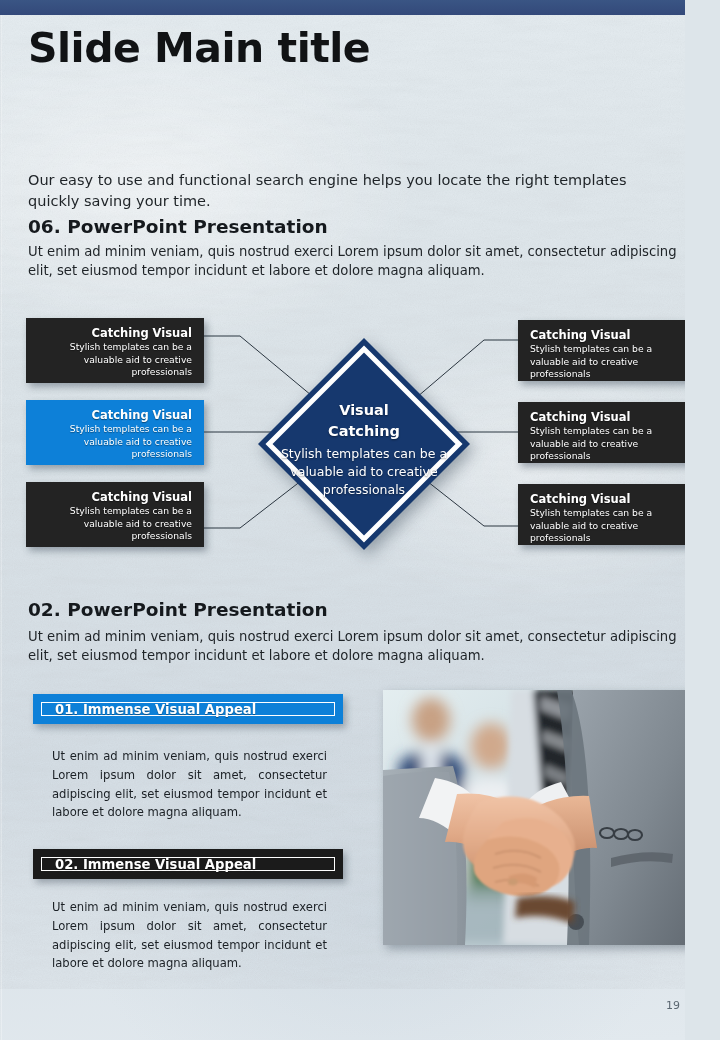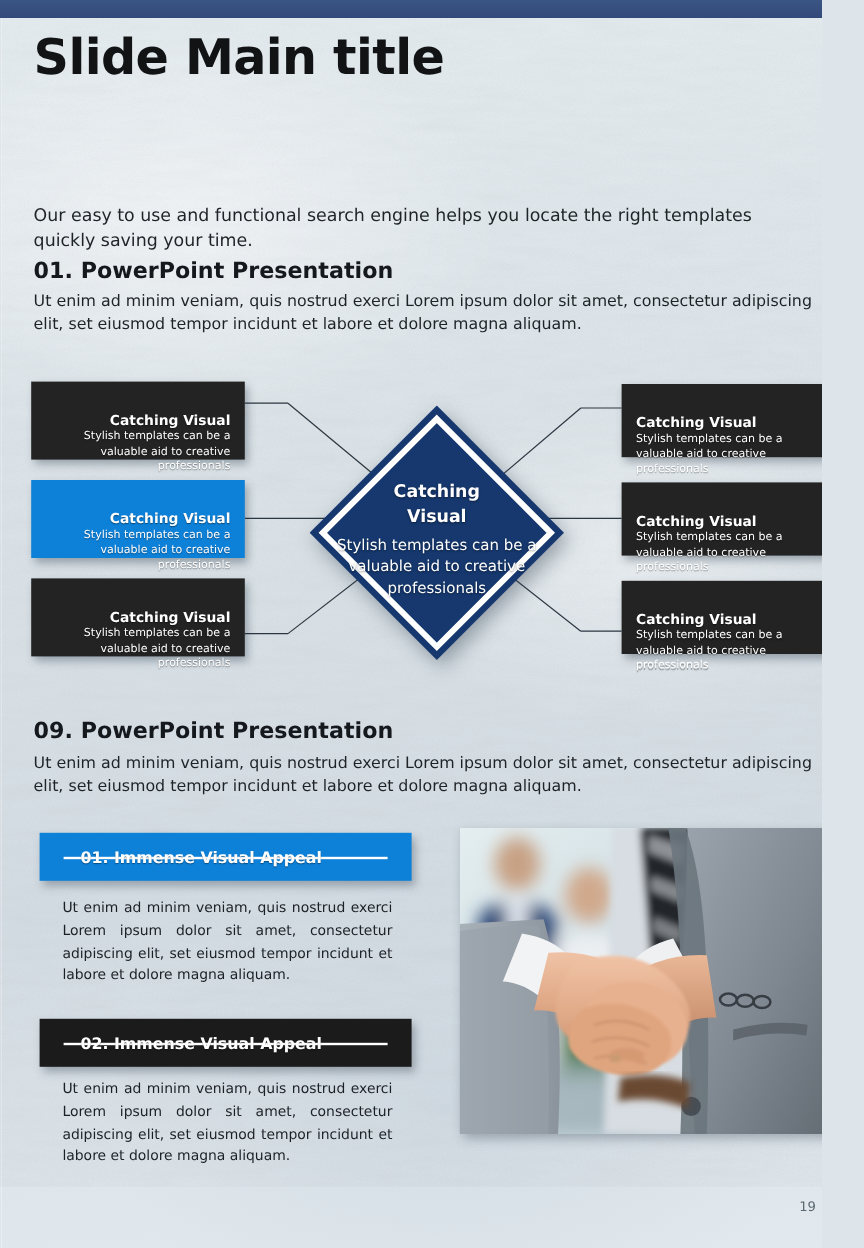--- a/index.html
+++ b/index.html
@@ -63,21 +63,21 @@
   #sec1d { top:242px; }
   #sec2h { top:601px; }
   #sec2d { top:627px; }
 
   
   #diagram { position:absolute; left:0; top:300px; width:720px; height:270px; }
   #wires { position:absolute; left:0; top:0; width:720px; height:270px; }
 
   .node {
     position:absolute;
-    padding:25px 12px 9px;
+    padding:8px 12px 9px;
     color:#fff;
     box-shadow:3px 4px 7px rgba(40,55,70,.38);
   }
   .node.dark { background:#232323; }
   .node.blue { background:#0d80d8; }
   .node .nh {
     font-size:11.5px; font-weight:bold; line-height:1.25;
     text-shadow:0 1px 1px rgba(0,0,0,.45);
   }
   .node .nb {
@@ -107,21 +107,21 @@
     text-shadow:0 1px 2px rgba(0,0,0,.45);
   }
   #dia-text .db {
     font-size:12.5px; line-height:1.45; margin-top:3px;
     text-shadow:0 1px 2px rgba(0,0,0,.45);
   }
 
   
   .bar {
     position:absolute; left:33px; width:310px; height:30px;
-    padding:20px;
+    padding:8px;
     box-shadow:3px 4px 7px rgba(40,55,70,.35);
   }
   .bar .inner {
     width:100%; height:100%;
     border:1.5px solid #ffffff;
     display:flex; align-items:center;
     padding-left:13px;
     color:#fff; font-size:13.2px; font-weight:bold;
     text-shadow:0 1px 1px rgba(0,0,0,.4);
   }
@@ -173,21 +173,21 @@
     </defs>
     <rect width="720" height="1040" filter="url(#noisef)"></rect>
     <rect width="720" height="1040" filter="url(#noisef2)"></rect>
   </svg>
 
   <div class="topbar"></div>
 
   <div class="main-title">Slide Main title</div>
   <div class="sub-desc">Our easy to use and functional search engine helps you locate the right templates quickly saving your time.</div>
 
-  <div class="sec-head" id="sec1h">01. PowerPoint Presentation</div>
+  <div class="sec-head" id="sec1h">06. PowerPoint Presentation</div>
   <div class="sec-desc" id="sec1d">Ut enim ad minim veniam, quis nostrud exerci  Lorem ipsum dolor sit amet, consectetur adipiscing elit, set eiusmod tempor incidunt et labore et dolore magna aliquam.</div>
 
   <div id="diagram">
 
     <svg id="wires" viewBox="0 0 720 270">
       <g stroke="#2b3640" stroke-width="1" fill="none">
         <line x1="204" y1="36" x2="240" y2="36"></line>
         <line x1="240" y1="36" x2="341" y2="120"></line>
         <line x1="204" y1="132" x2="341" y2="132"></line>
         <line x1="204" y1="228" x2="240" y2="228"></line>
@@ -225,27 +225,27 @@
     <div class="node right dark" id="n-r3">
       <div class="nh">Catching Visual</div>
       <div class="nb">Stylish templates can be a valuable aid to creative professionals</div>
     </div>
 
     <svg id="diamond" viewBox="0 0 212 212">
       <polygon points="106,0 212,106 106,212 0,106" fill="#16386e"></polygon>
       <polygon points="106,11 201,106 106,201 11,106" fill="none" stroke="#ffffff" stroke-width="5"></polygon>
     </svg>
     <div id="dia-text">
+      <div class="dh">Visual</div>
       <div class="dh">Catching</div>
-      <div class="dh">Visual</div>
       <div class="db">Stylish templates can be a valuable aid to creative professionals</div>
     </div>
   </div>
 
-  <div class="sec-head" id="sec2h">09. PowerPoint Presentation</div>
+  <div class="sec-head" id="sec2h">02. PowerPoint Presentation</div>
   <div class="sec-desc" id="sec2d">Ut enim ad minim veniam, quis nostrud exerci  Lorem ipsum dolor sit amet, consectetur adipiscing elit, set eiusmod tempor incidunt et labore et dolore magna aliquam.</div>
 
   <div class="bar" id="bar1">
     <div class="inner">01. Immense Visual Appeal</div>
   </div>
   <div class="body-text" id="body1">Ut enim ad minim veniam, quis nostrud exerci Lorem ipsum dolor sit amet, consectetur adipiscing elit, set eiusmod tempor incidunt et labore et dolore magna aliquam.</div>
 
   <div class="bar" id="bar2">
     <div class="inner">02. Immense Visual Appeal</div>
   </div>

